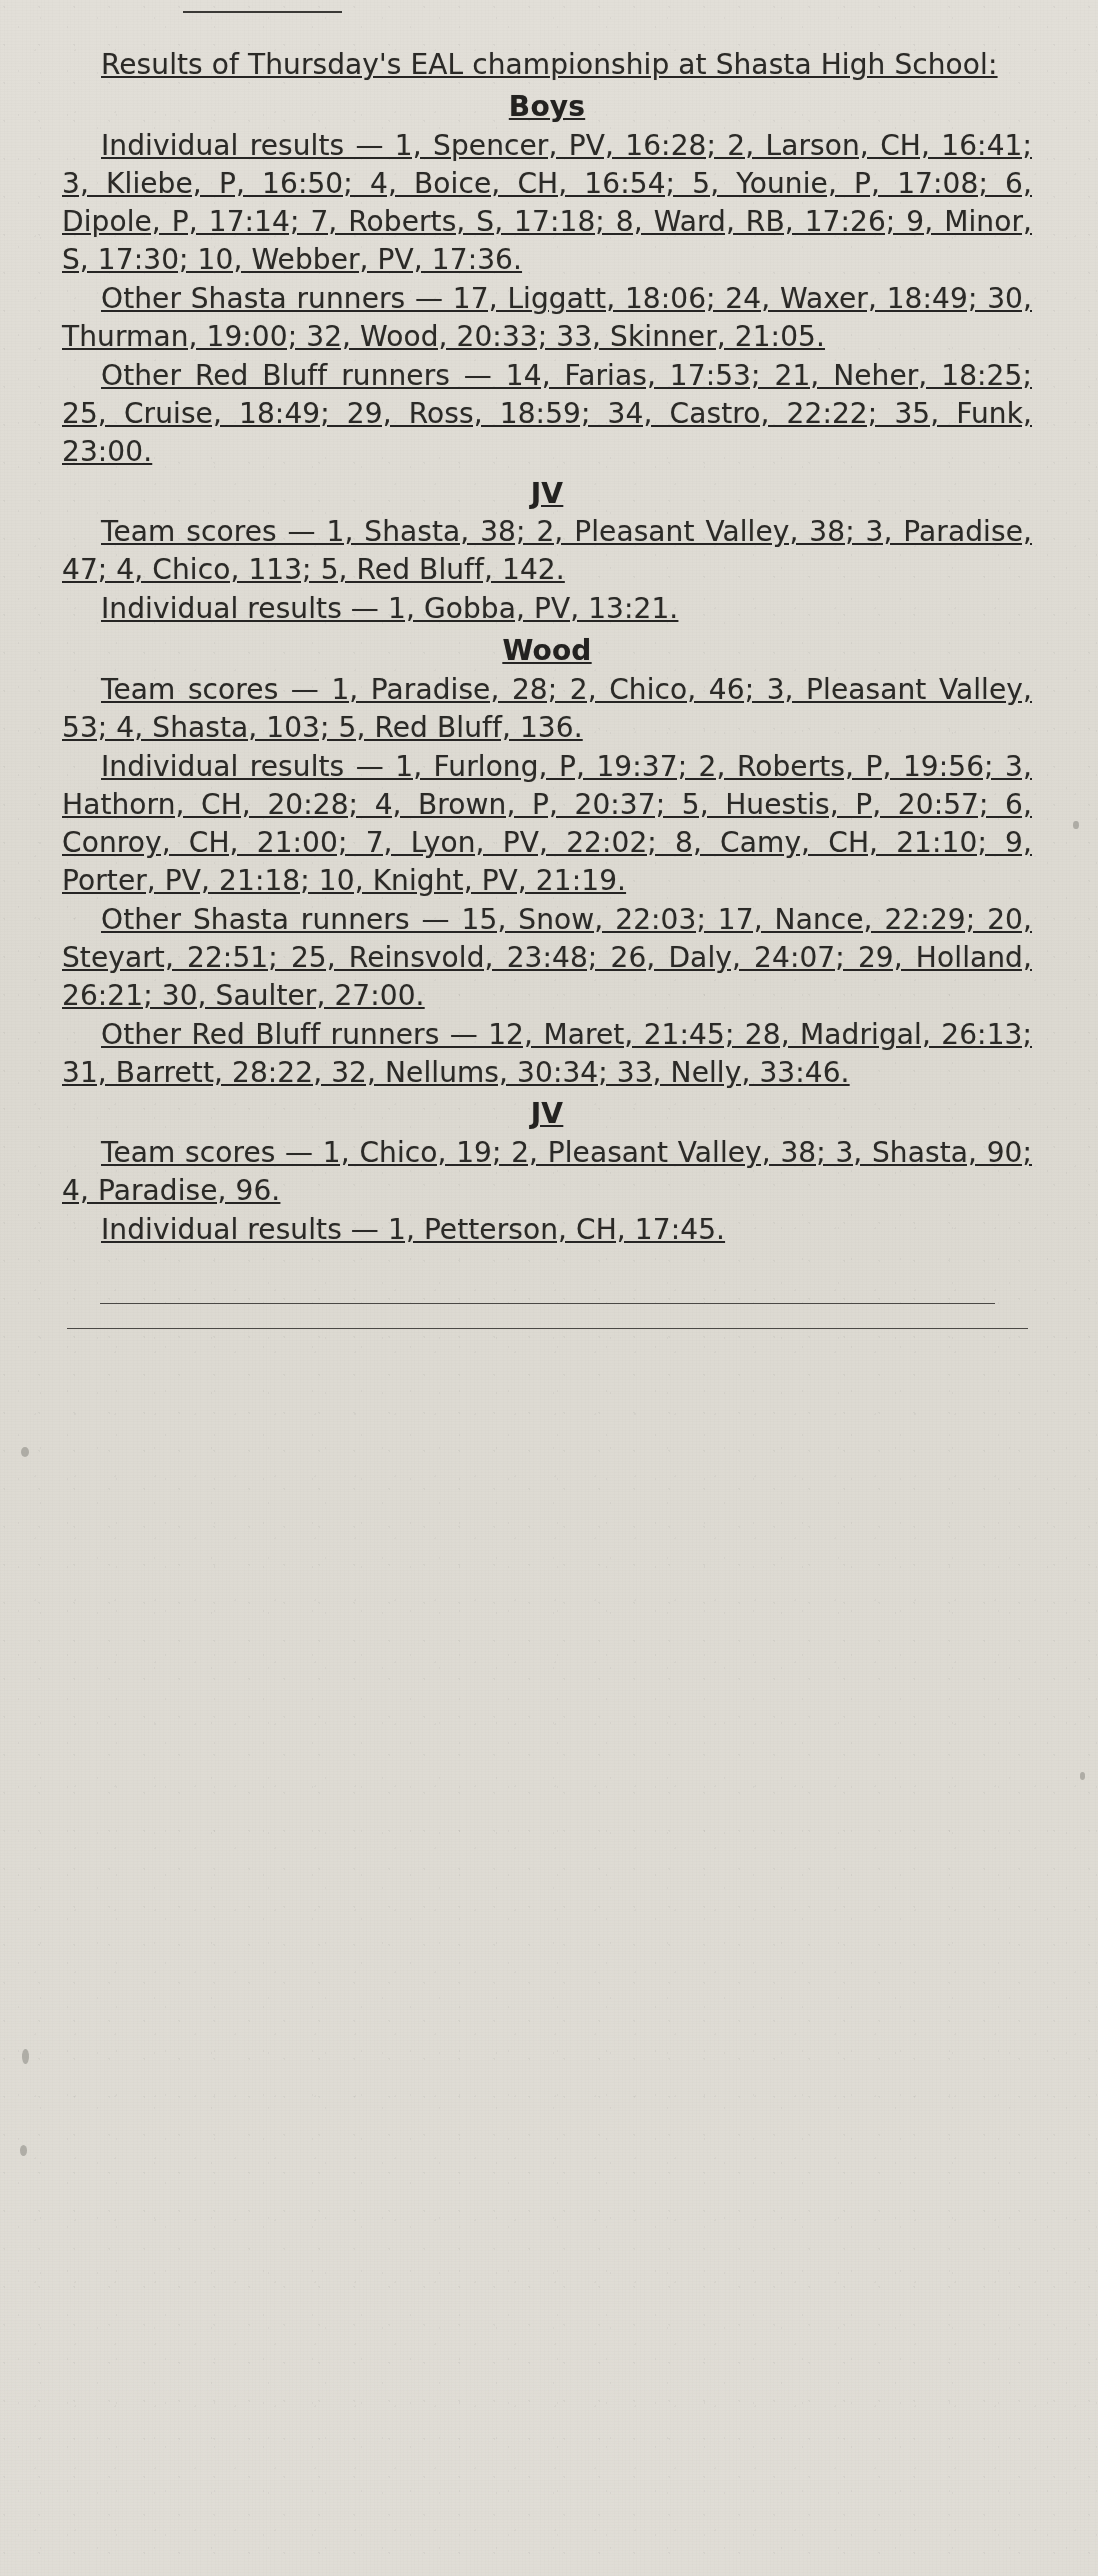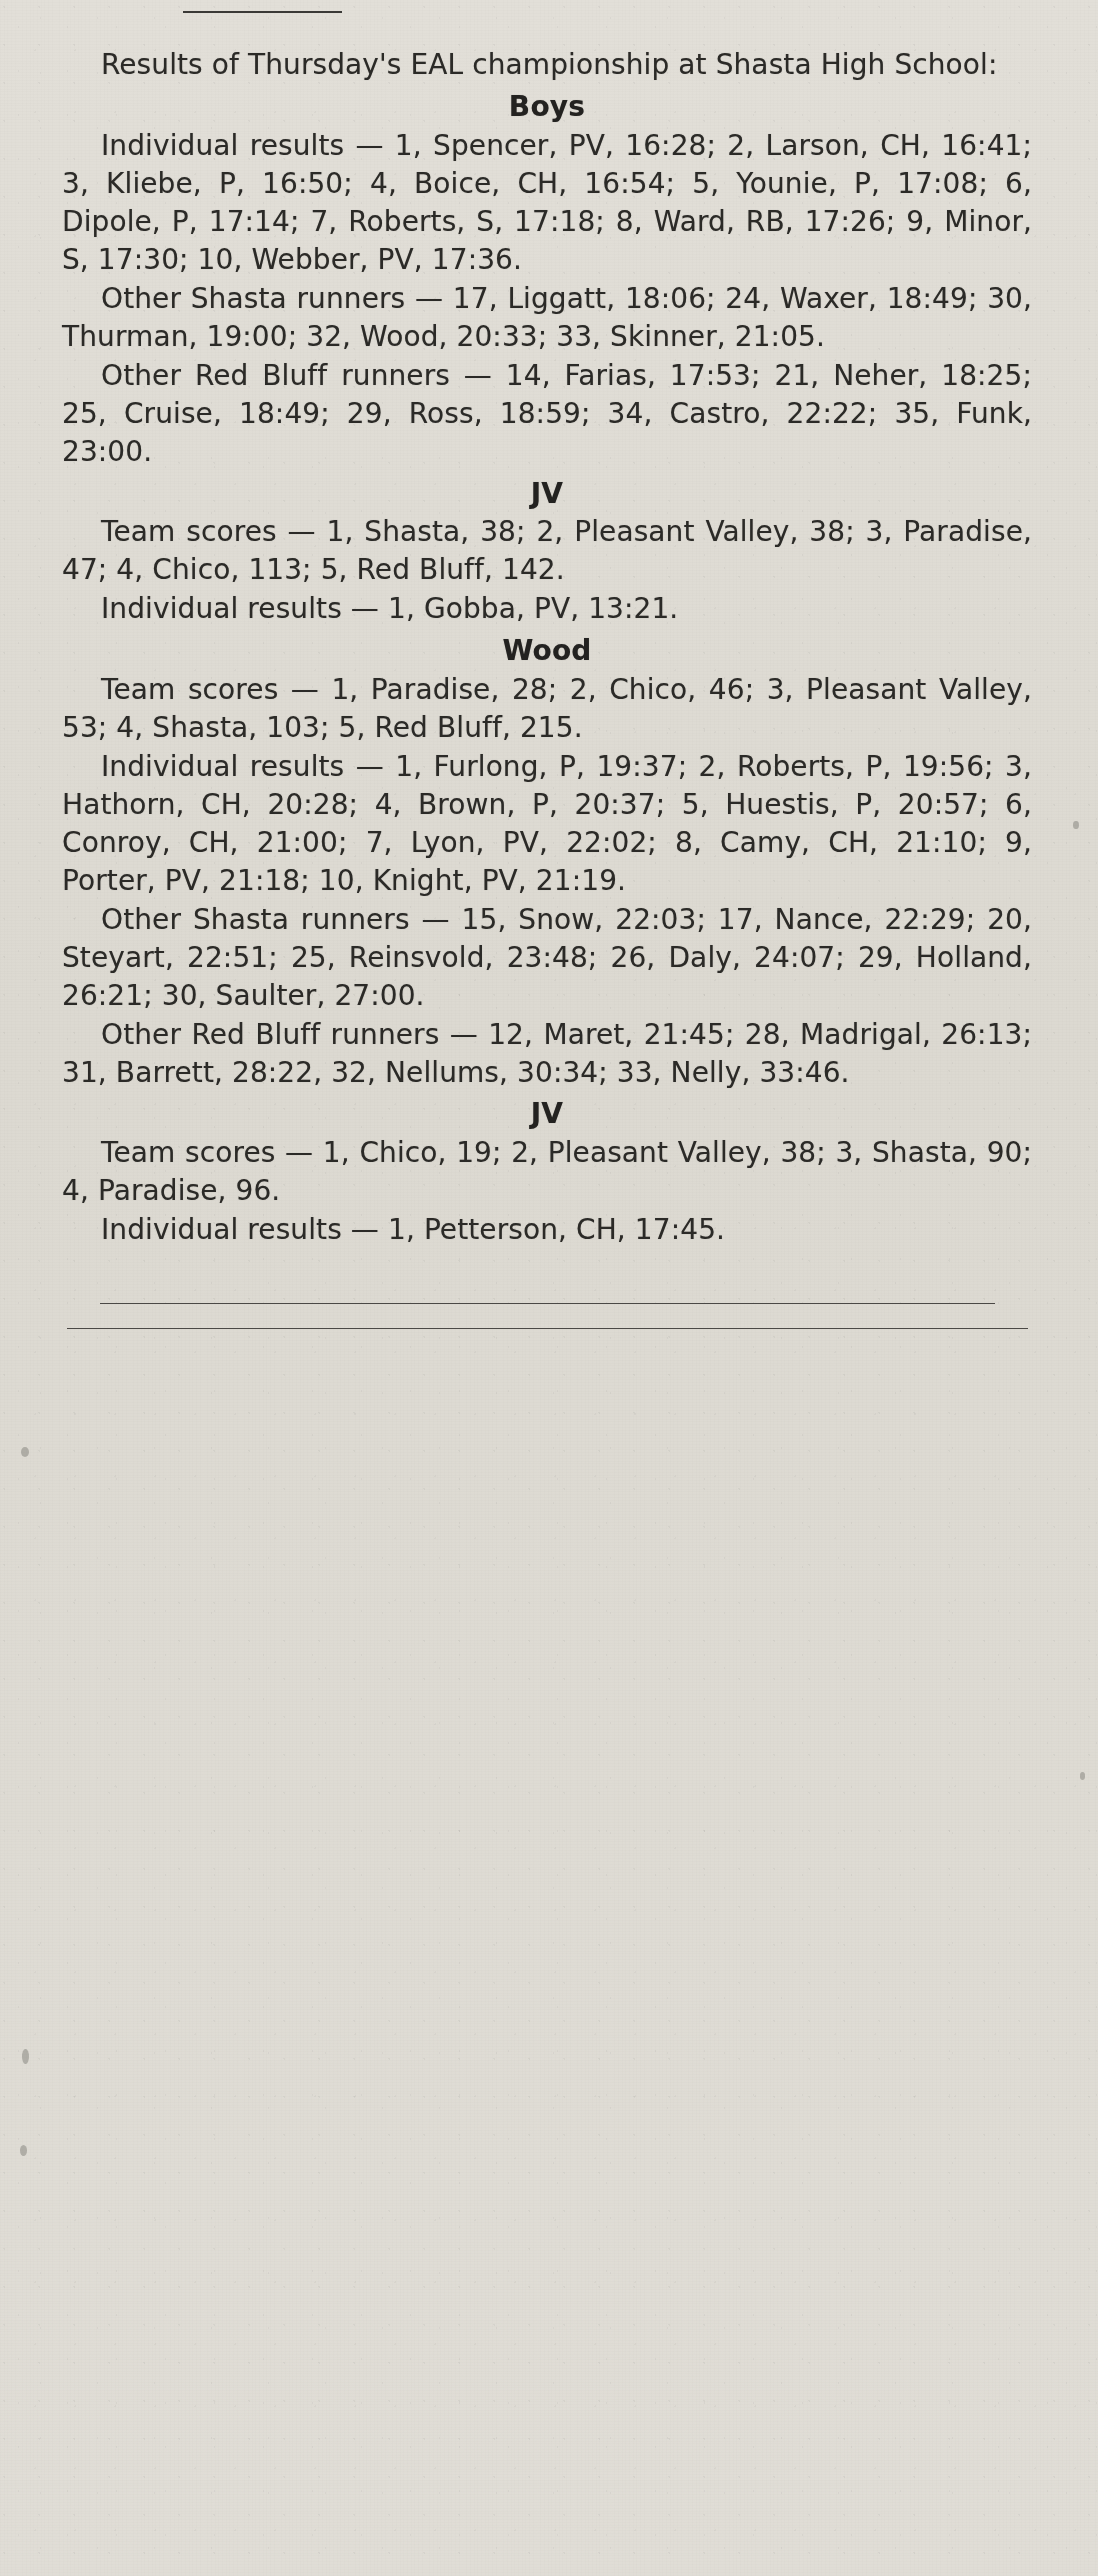--- a/index.html
+++ b/index.html
@@ -40,20 +40,21 @@
     position: absolute;
     left: 0;
     top: 0;
     width: 1099px;
     padding: 0;
   }
   .content {
     margin: 0 67px 0 62px;
     padding-top: 9.3px;
     color: #262524;
+    text-decoration: underline;
   }
   .rule {
     height: 0;
     border-top: 2.8px solid #3a3936;
     margin: 13px auto 20.5px auto;
     width: 157px;
   }
   .rule.top {
     width: 159px;
     margin-top: 11.2px;
@@ -130,21 +131,21 @@
     <h2 class="section">Boys</h2>
     <p class="para">Individual results — 1, Spencer, PV, 16:28; 2, Larson, CH, 16:41; 3, Kliebe, P, 16:50; 4, Boice, CH, 16:54; 5, Younie, P, 17:08; 6, Dipole, P, 17:14; 7, Roberts, S, 17:18; 8, Ward, RB, 17:26; 9, Minor, S, 17:30; 10, Webber, PV, 17:36.</p>
     <p class="para">Other Shasta runners — 17, Liggatt, 18:06; 24, Waxer, 18:49; 30, Thurman, 19:00; 32, Wood, 20:33; 33, Skinner, 21:05.</p>
     <p class="para">Other Red Bluff runners — 14, Farias, 17:53; 21, Neher, 18:25; 25, Cruise, 18:49; 29, Ross, 18:59; 34, Castro, 22:22; 35, Funk, 23:00.</p>
 
     <h2 class="section">JV</h2>
     <p class="para">Team scores — 1, Shasta, 38; 2, Pleasant Valley, 38; 3, Paradise, 47; 4, Chico, 113; 5, Red Bluff, 142.</p>
     <p class="para">Individual results — 1, Gobba, PV, 13:21.</p>
 
     <h2 class="section">Wood</h2>
-    <p class="para">Team scores — 1, Paradise, 28; 2, Chico, 46; 3, Pleasant Valley, 53; 4, Shasta, 103; 5, Red Bluff, 215.</p>
+    <p class="para">Team scores — 1, Paradise, 28; 2, Chico, 46; 3, Pleasant Valley, 53; 4, Shasta, 103; 5, Red Bluff, 136.</p>
     <p class="para">Individual results — 1, Furlong, P, 19:37; 2, Roberts, P, 19:56; 3, Hathorn, CH, 20:28; 4, Brown, P, 20:37; 5, Huestis, P, 20:57; 6, Conroy, CH, 21:00; 7, Lyon, PV, 22:02; 8, Camy, CH, 21:10; 9, Porter, PV, 21:18; 10, Knight, PV, 21:19.</p>
     <p class="para">Other Shasta runners — 15, Snow, 22:03; 17, Nance, 22:29; 20, Steyart, 22:51; 25, Reinsvold, 23:48; 26, Daly, 24:07; 29, Holland, 26:21; 30, Saulter, 27:00.</p>
     <p class="para">Other Red Bluff runners — 12, Maret, 21:45; 28, Madrigal, 26:13; 31, Barrett, 28:22, 32, Nellums, 30:34; 33, Nelly, 33:46.</p>
 
     <h2 class="section">JV</h2>
     <p class="para">Team scores — 1, Chico, 19; 2, Pleasant Valley, 38; 3, Shasta, 90; 4, Paradise, 96.</p>
     <p class="para">Individual results — 1, Petterson, CH, 17:45.</p>
 
     <div class="bottom-rules">
       <div class="hr1"></div>

